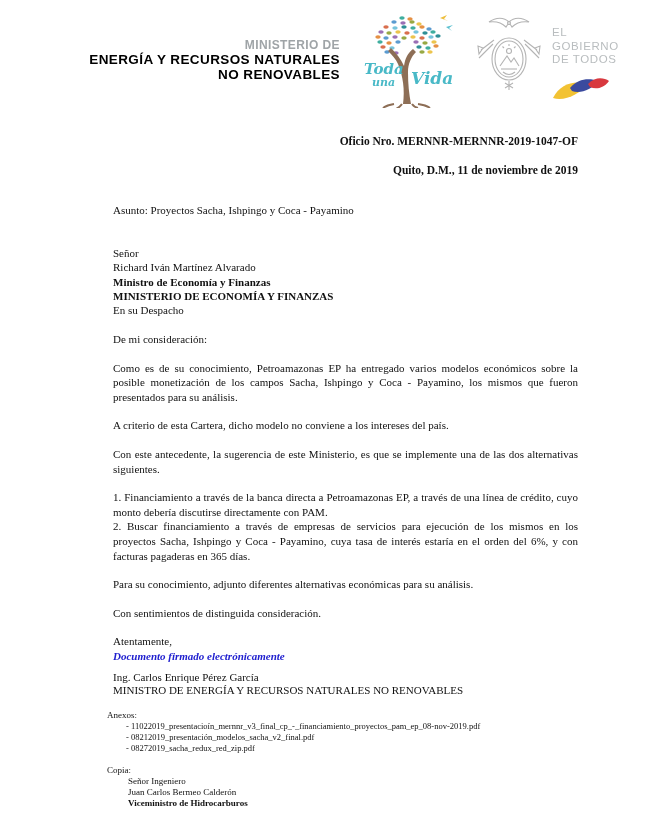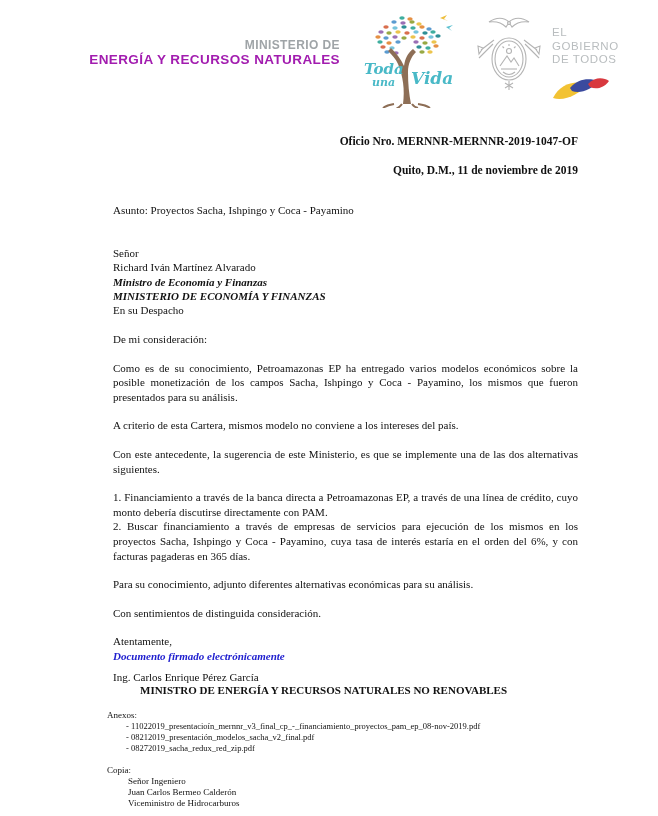--- a/index.html
+++ b/index.html
@@ -15,67 +15,68 @@
   .header{
     position:absolute;top:12px;left:84px;
     display:flex;align-items:flex-start;
   }
   .ministry-wordmark{
     width:256px;text-align:right;padding-top:26px;
     font-family:"Liberation Sans","DejaVu Sans",sans-serif;
     letter-spacing:.4px;
   }
   .ministry-line1{font-size:12px;color:#9fa4a7;font-weight:700;line-height:14px;}
-  .ministry-line2,.ministry-line3{font-size:13.5px;color:#a21caf;font-weight:700;line-height:15px;}
+  .ministry-line2,.ministry-line3{font-size:13.5px;color:#000000;font-weight:700;line-height:15px;}
   .tree-wrap{margin-left:16px;}
   .coat-wrap{margin-left:14px;padding-top:2px;}
   .gov-col{
     margin-left:8px;padding-top:14px;
     font-family:"Liberation Sans","DejaVu Sans",sans-serif;
   }
   .gov-slogan div{font-size:11.5px;line-height:13.5px;color:#b9bdbf;letter-spacing:.6px;font-weight:400;}
   .gov-ribbon{margin-top:5px;}
   .script-text{font-style:italic;font-weight:bold;font-family:"DejaVu Serif",serif;}
   
   .ref-block{
     position:absolute;top:134px;left:113px;width:465px;
     text-align:right;font-weight:bold;font-size:11.5px;line-height:15px;
   }
   .ref-block .oficio{margin-bottom:14px;}
   .subject-line{position:absolute;top:204px;left:113px;width:465px;font-size:11px;}
   .subject-line .lbl{font-weight:normal;}
   .recipient-block{position:absolute;top:246px;left:113px;width:465px;font-size:11px;line-height:14.3px;}
-  .recipient-block .b{font-weight:bold;font-style:italic;}
+  .recipient-block .b{font-weight:bold;}
   .body-block{position:absolute;top:332px;left:113px;width:465px;font-size:11px;}
   .body-block p{margin:0 0 14px 0;line-height:14.6px;text-align:justify;}
   .body-block p.nogap{margin-bottom:0;}
   .body-block p.greet, .body-block p.closing{text-align:left;}
   .signature-block{position:absolute;top:650px;left:113px;width:465px;font-size:11px;}
   .esign{color:#2020cf;font-weight:bold;font-style:italic;margin-bottom:9px;}
   .signer-name{line-height:13px;}
-  .signer-title{font-weight:bold;line-height:13px;margin-left:27px;}
+  .signer-title{font-weight:normal;line-height:13px;}
   .annex-block{position:absolute;top:710px;left:107px;width:480px;font-size:9px;line-height:11px;}
   .annex-files{margin-left:19px;font-size:8.5px;}
   .copy-block{position:absolute;top:765px;left:107px;width:480px;font-size:9px;line-height:11px;}
   .copy-lines{margin-left:21px;}
-  .copy-lines .b{font-weight:normal;}
+  .copy-lines .b{font-weight:bold;}
   
   .l1{fill:#3fae9f}.l2{fill:#e59044}.l3{fill:#5b9bd0}.l4{fill:#9a6fb5}.l5{fill:#97a943}
   .l6{fill:#ecc44d}.l7{fill:#d96f4e}.l8{fill:#77c4dc}.l9{fill:#2f8f96}
 </style>
 </head>
 <body>
 
 <div class="page">
 
   <div class="header">
 
     <div class="ministry-wordmark">
       <div class="ministry-line1">MINISTERIO DE</div>
       <div class="ministry-line2">ENERGÍA Y RECURSOS NATURALES</div>
+      <div class="ministry-line3">NO RENOVABLES</div>
     </div>
 
     <div class="tree-wrap">
       <svg width="104" height="96" viewBox="0 0 104 96" aria-hidden="true">
 
         <ellipse class="l1" cx="46" cy="6" rx="2.7" ry="1.8"></ellipse>
           <ellipse class="l2" cx="54" cy="7" rx="2.7" ry="1.8"></ellipse>
         <ellipse class="l3" cx="38" cy="10" rx="2.7" ry="1.8"></ellipse>
           <ellipse class="l4" cx="47" cy="11" rx="2.7" ry="1.8"></ellipse>
         <ellipse class="l5" cx="56" cy="10" rx="2.7" ry="1.8"></ellipse>
@@ -173,21 +174,21 @@
     <div>Señor</div>
     <div>Richard Iván Martínez Alvarado</div>
     <div class="b">Ministro de Economía y Finanzas</div>
     <div class="b">MINISTERIO DE ECONOMÍA Y FINANZAS</div>
     <div>En su Despacho</div>
   </div>
 
   <div class="body-block">
     <p class="greet">De mi consideración:</p>
     <p>Como es de su conocimiento, Petroamazonas EP ha entregado varios modelos económicos sobre la posible monetización de los campos Sacha, Ishpingo y Coca - Payamino, los mismos que fueron presentados para su análisis.</p>
-    <p>A criterio de esta Cartera, mismos modelo no conviene a los intereses del país.</p>
+    <p>A criterio de esta Cartera, dicho modelo no conviene a los intereses del país.</p>
     <p>Con este antecedente, la sugerencia de este Ministerio, es que se implemente una de las dos alternativas siguientes.</p>
     <p class="nogap">1. Financiamiento a través de la banca directa a Petroamazonas EP, a través de una línea de crédito, cuyo monto debería discutirse directamente con PAM.</p>
     <p>2. Buscar financiamiento a través de empresas de servicios para ejecución de los mismos en los proyectos Sacha, Ishpingo y Coca - Payamino, cuya tasa de interés estaría en el orden del 6%, y con facturas pagaderas en 365 días.</p>
     <p>Para su conocimiento, adjunto diferentes alternativas económicas para su análisis.</p>
     <p>Con sentimientos de distinguida consideración.</p>
     <p class="closing">Atentamente,</p>
   </div>
 
   <div class="signature-block">
     <div class="esign">Documento firmado electrónicamente</div>

